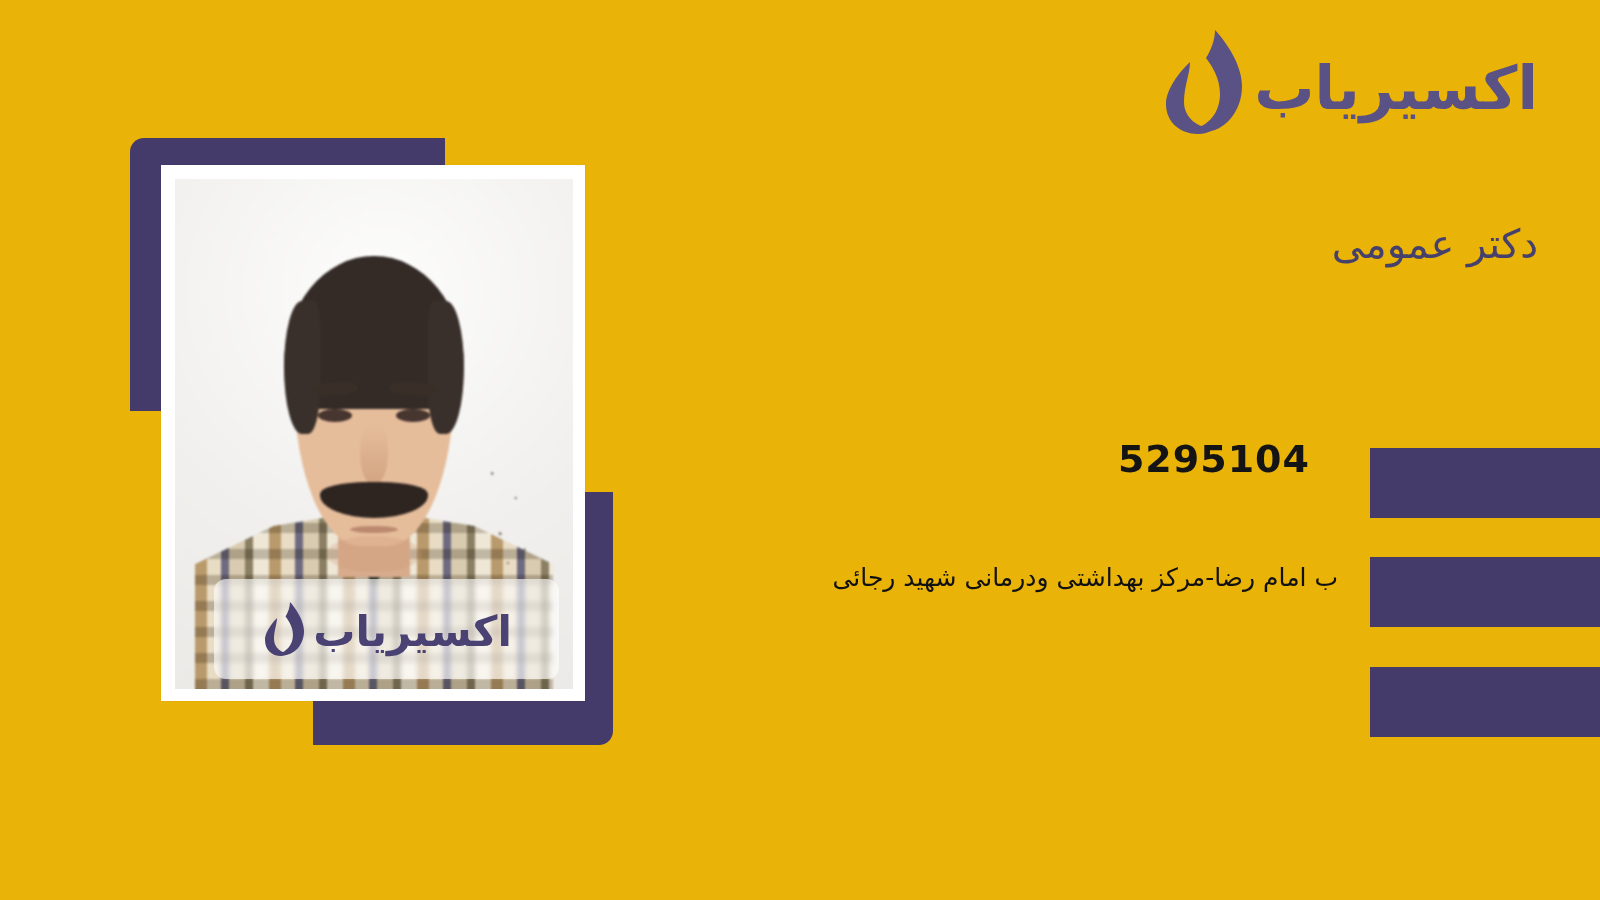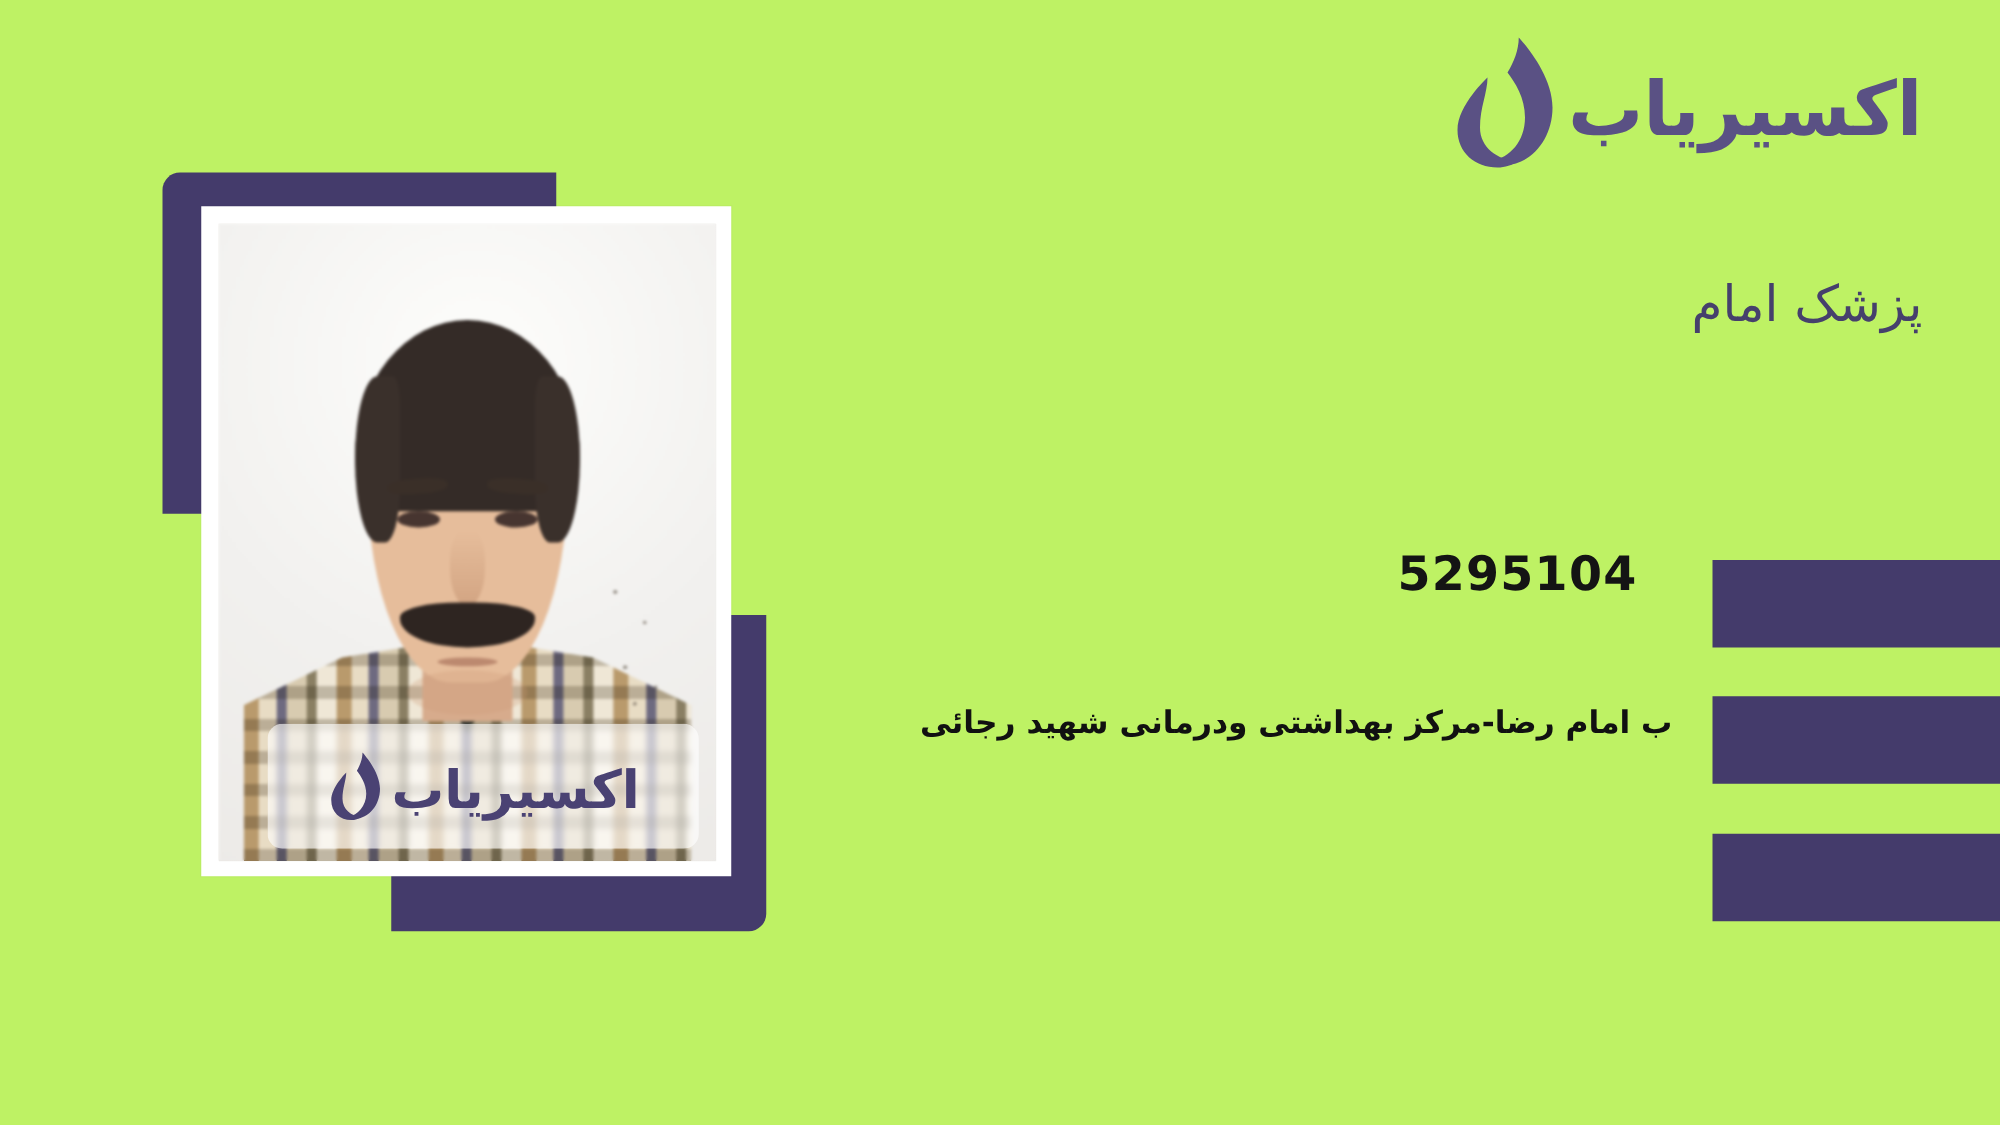--- a/index.html
+++ b/index.html
@@ -5,21 +5,21 @@
 <style>
   html, body {
     margin: 0;
     padding: 0;
     background: #ffffff;
   }
   #canvas {
     position: relative;
     width: 1600px;
     height: 900px;
-    background: #bef264;
+    background: #eab308;
     overflow: hidden;
     font-family: "DejaVu Sans", "Liberation Sans", sans-serif;
   }
 
   
   .brand-logo {
     position: absolute;
     top: 26px;
     right: 62px;
     display: flex;
@@ -319,21 +319,21 @@
     direction: ltr;
     unicode-bidi: plaintext;
     white-space: nowrap;
     letter-spacing: 1px;
   }
   .doctor-address {
     position: absolute;
     right: 262px;
     top: 563px;
     font-size: 25px;
-    font-weight: 700;
+    font-weight: 400;
     color: #111111;
     direction: rtl;
     white-space: nowrap;
     text-align: right;
   }
 
   
   .bar {
     position: absolute;
     right: 0;
@@ -389,21 +389,21 @@
             <path d="M29 1 C29 1, 43 16, 43 30 C43 43, 34 54, 23 54 C21 54, 19 53.5, 18 52.5 C25 51, 32 44, 32 34 C32 26, 27.5 19.5, 24.5 15.5 C27 11.5, 29 6, 29 1 Z" fill="#4a4273"></path>
             <path d="M16 17 C16 17, 4 29, 4 39 C4 49, 11 55, 20 55 C23 55, 26 54, 28 52.5 C20 52, 13 46.5, 13 38 C13 29.5, 16 23, 16 17 Z" fill="#4a4273"></path>
           </svg>
           <div class="wm-text">اکسیریاب</div>
         </div>
       </div>
     </div>
   </div>
 
   <div class="info-panel">
-    <div class="doctor-specialty">پزشک امام</div>
+    <div class="doctor-specialty">دکتر عمومی</div>
   </div>
 
   <div class="doctor-phone">5295104</div>
   <div class="doctor-address">ب امام رضا-مرکز بهداشتی ودرمانی شهید رجائی</div>
 
   <div class="bar bar-1"></div>
   <div class="bar bar-2"></div>
   <div class="bar bar-3"></div>
 
 </div>

